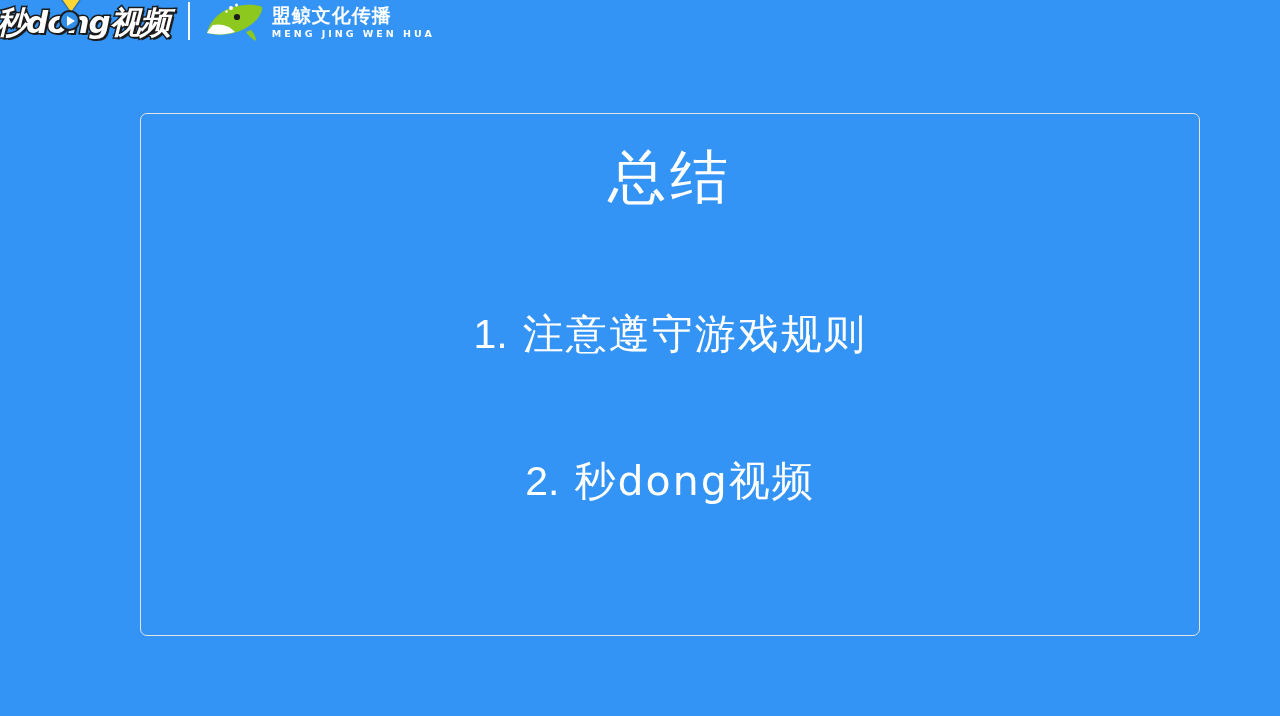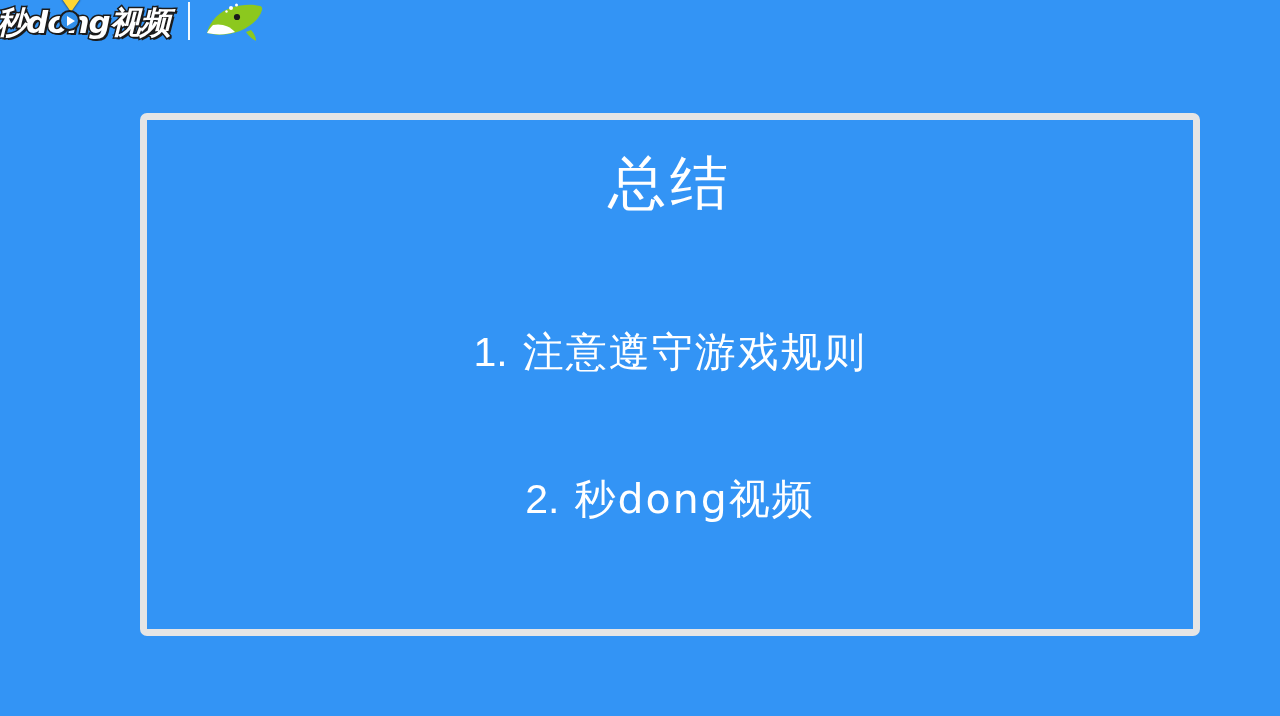--- a/index.html
+++ b/index.html
@@ -134,21 +134,21 @@
   }
 
   
   .frame {
     position: absolute;
     left: 140px;
     top: 113px;
     width: 1060px;
     height: 523px;
     box-sizing: border-box;
-    border: 7px solid #e5e5e5;
+    border: 1px solid #e5e5e5;
     border-radius: 7px;
   }
 
   .slide-title {
     position: absolute;
     left: 0;
     right: 0;
     top: 34px;
     text-align: center;
     font-family: "DejaVu Sans", sans-serif;
@@ -156,21 +156,21 @@
     font-weight: 400;
     color: #ffffff;
     letter-spacing: 4px;
     line-height: 1;
   }
 
   .bullets {
     position: absolute;
     left: 0;
     right: 0;
-    top: 208px;
+    top: 196px;
   }
   .bullet {
     font-family: "DejaVu Sans", sans-serif;
     font-size: 41px;
     font-weight: 400;
     color: #ffffff;
     letter-spacing: 2px;
     line-height: 1.2;
     text-align: center;
     white-space: nowrap;
@@ -205,20 +205,24 @@
         <svg width="62" height="40" viewBox="0 0 62 40">
           <path d="M56 4 C44 1 24 3 12 15 C7 20 4 26 3 31 C14 34 26 33 36 29 C48 24 56 16 58 8 C58.6 5.8 57.8 4.4 56 4 Z" fill="#8cc81e"></path>
           <path d="M3 31 C12 33 22 33 31 30 C26 24 17 21 9 23 C6.5 25.5 4.3 28.3 3 31 Z" fill="#ffffff"></path>
           <circle cx="33" cy="15" r="3.1" fill="#1b1b1b"></circle>
           <circle cx="27" cy="6" r="2.0" fill="#ffffff"></circle>
           <circle cx="32.5" cy="3" r="1.5" fill="#ffffff"></circle>
           <circle cx="22.5" cy="9.5" r="1.2" fill="#ffffff"></circle>
           <path d="M47 28 C50 31 52 35 52 39 C48 37 44 33 42 30 Z" fill="#8cc81e"></path>
         </svg>
       </span>
+      <span class="mj-text">
+        <span class="mj-cn">盟鲸文化传播</span>
+        <span class="mj-en">MENG JING WEN HUA</span>
+      </span>
     </div>
 
   </div>
 
   <div class="frame">
 
     <div class="slide-title">总结</div>
 
     <div class="bullets">
 

